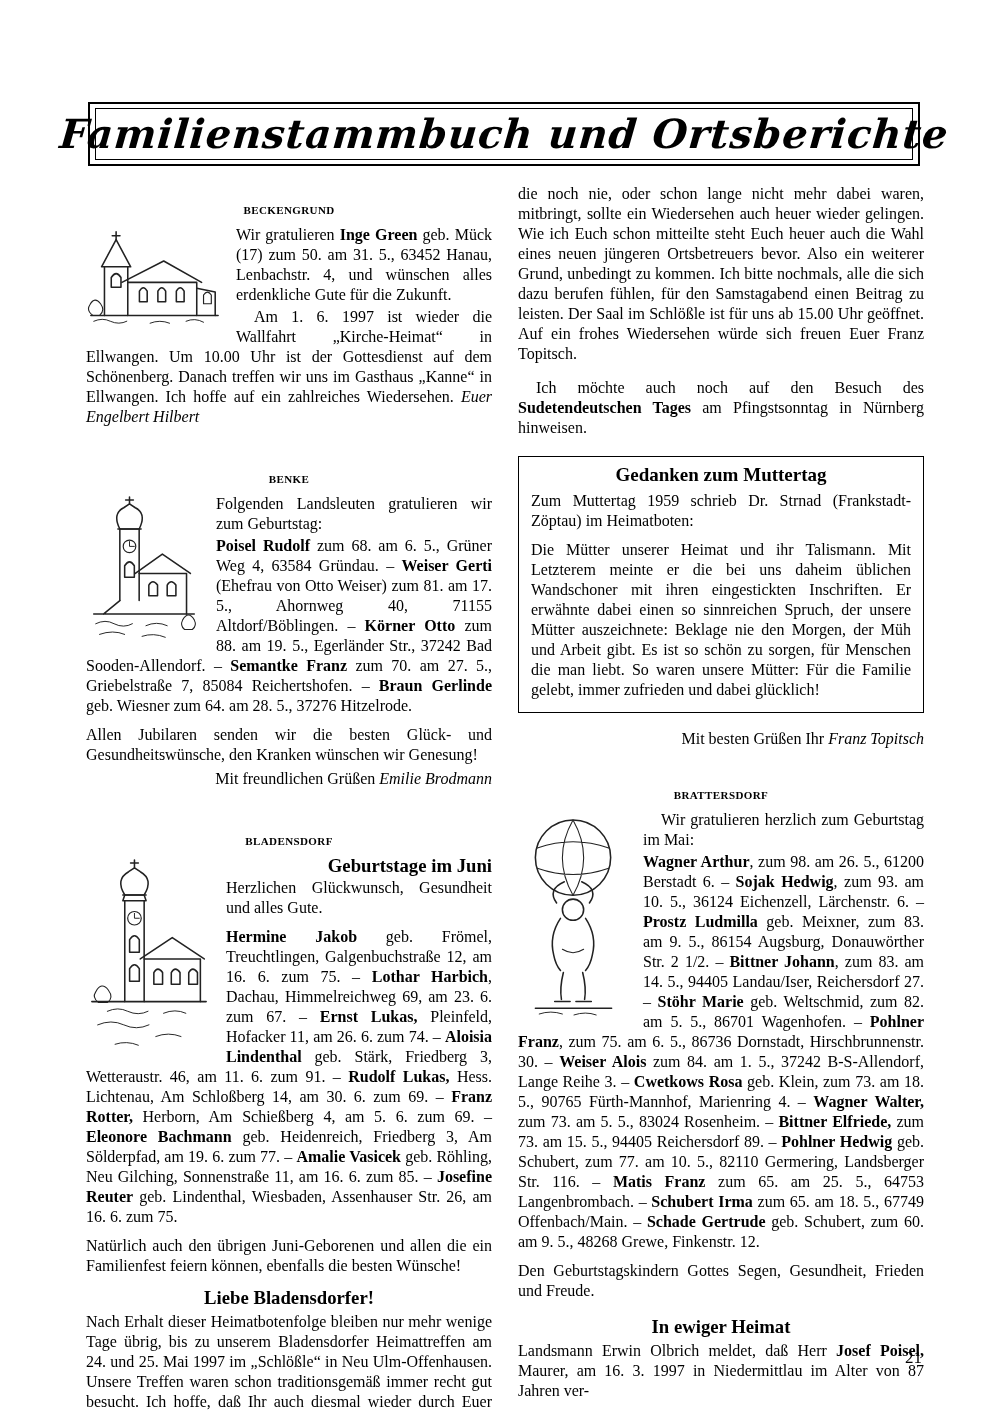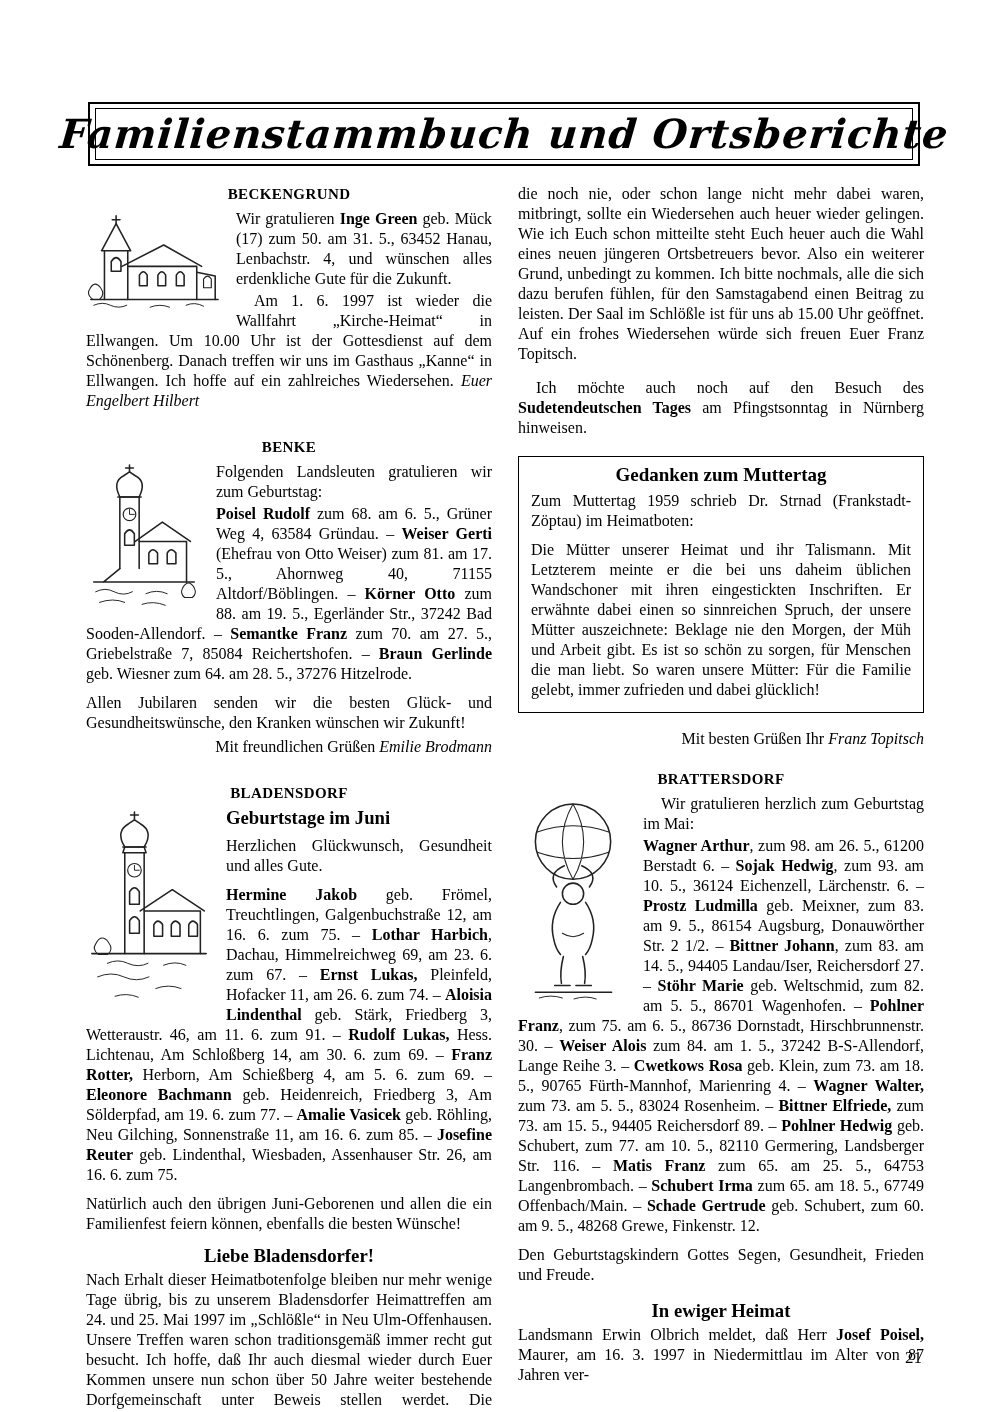--- a/index.html
+++ b/index.html
@@ -18,22 +18,22 @@
   .banner-title {
     font-family: "DejaVu Serif", serif; font-style: italic; font-weight: bold;
     font-size: 40px; letter-spacing: 1px; transform: skewX(-5deg); white-space: nowrap;
   }
   .columns { position: absolute; left: 86px; top: 184px; width: 838px; display: flex; gap: 26px; }
   .col { width: 406px; }
   p { margin: 0 0 2px 0; text-align: justify; }
   .gap { margin-bottom: 9px; }
   .ind { text-indent: 18px; }
   .sec { margin-bottom: 24px; display: flow-root; }
-  .sec-head { font-size: 15px; font-weight: bold; text-align: center; margin: 0 0 5px 0; letter-spacing: 0.4px; font-family: "Liberation Serif", serif; }
-  .subhead { font-weight: bold; margin: 0 0 8px 0; text-align: left; }
+  .sec-head { font-size: 11px; font-weight: bold; text-align: center; margin: 16px 0 5px 0; letter-spacing: 0.4px; font-family: "Liberation Serif", serif; }
+  .subhead { font-weight: bold; margin: 0 0 2px 0; text-align: right; }
   .letter-head { font-weight: bold; margin: 12px 0 4px 0; text-align: center; }
   .float-img { float: left; margin: 2px 14px 4px 0; }
   .signoff { text-align: right; margin-top: 4px; }
   .box { border: 1.6px solid #000; padding: 8px 12px 10px 12px; margin: 16px 0 16px 0; display: flow-root; }
   .box-head { font-weight: bold; text-align: center; margin: 0 0 6px 0; font-size: 19px; }
   .page-number { position: absolute; right: 78px; bottom: 44px; font-size: 17px; }
   svg { display: block; }
 </style>
 </head>
 <body>
@@ -92,21 +92,21 @@
               <path d="M51 80 L79 60 L108 80"></path>
               <path d="M65 92 q4 -7 9 0 v11 h-9 Z M84 92 q4 -7 9 0 v11 h-9 Z"></path>
               <path d="M35 108 L18 122 M8 122 H112"></path>
               <path d="M10 132 q10 -5 19 0 q10 5 19 0 M62 134 q11 -5 22 0 M14 143 q14 -5 26 0 M58 145 q12 -4 24 1" stroke-width="1"></path>
               <path d="M100 128 q6 -10 12 0 q3 6 -2 10 h-8 q-5 -4 -2 -10 Z" stroke-width="1.1"></path>
             </g>
           </svg>
         </div>
         <p>Folgenden Landsleuten gratulieren wir zum Geburtstag:</p>
         <p class="gap"><b>Poisel Rudolf</b> zum 68. am 6. 5., Grüner Weg 4, 63584 Gründau. – <b>Weiser Gerti</b> (Ehefrau von Otto Weiser) zum 81. am 17. 5., Ahornweg 40, 71155 Altdorf/Böblingen. – <b>Körner Otto</b> zum 88. am 19. 5., Egerländer Str., 37242 Bad Sooden-Allendorf. – <b>Semantke Franz</b> zum 70. am 27. 5., Griebelstraße 7, 85084 Reichertshofen. – <b>Braun Gerlinde</b> geb. Wiesner zum 64. am 28. 5., 37276 Hitzelrode.</p>
-        <p>Allen Jubilaren senden wir die besten Glück- und Gesundheitswünsche, den Kranken wünschen wir Zukunft!</p>
+        <p>Allen Jubilaren senden wir die besten Glück- und Gesundheitswünsche, den Kranken wünschen wir Genesung!</p>
         <p class="signoff">Mit freundlichen Grüßen <i>Emilie Brodmann</i></p>
       </section>
 
       <section class="sec">
         <h2 class="sec-head">BLADENSDORF</h2>
         <div class="float-img">
           <svg viewBox="0 0 130 205" width="126" height="199">
             <g fill="none" stroke="#222" stroke-width="1.6" stroke-linecap="round" stroke-linejoin="round">
               <path d="M50 10 V2 M46 5 H54"></path>
               <path d="M40 38 q-10 -16 4 -24 q6 -4 6 -4 q6 4 6 4 q14 8 4 24 Z"></path>

